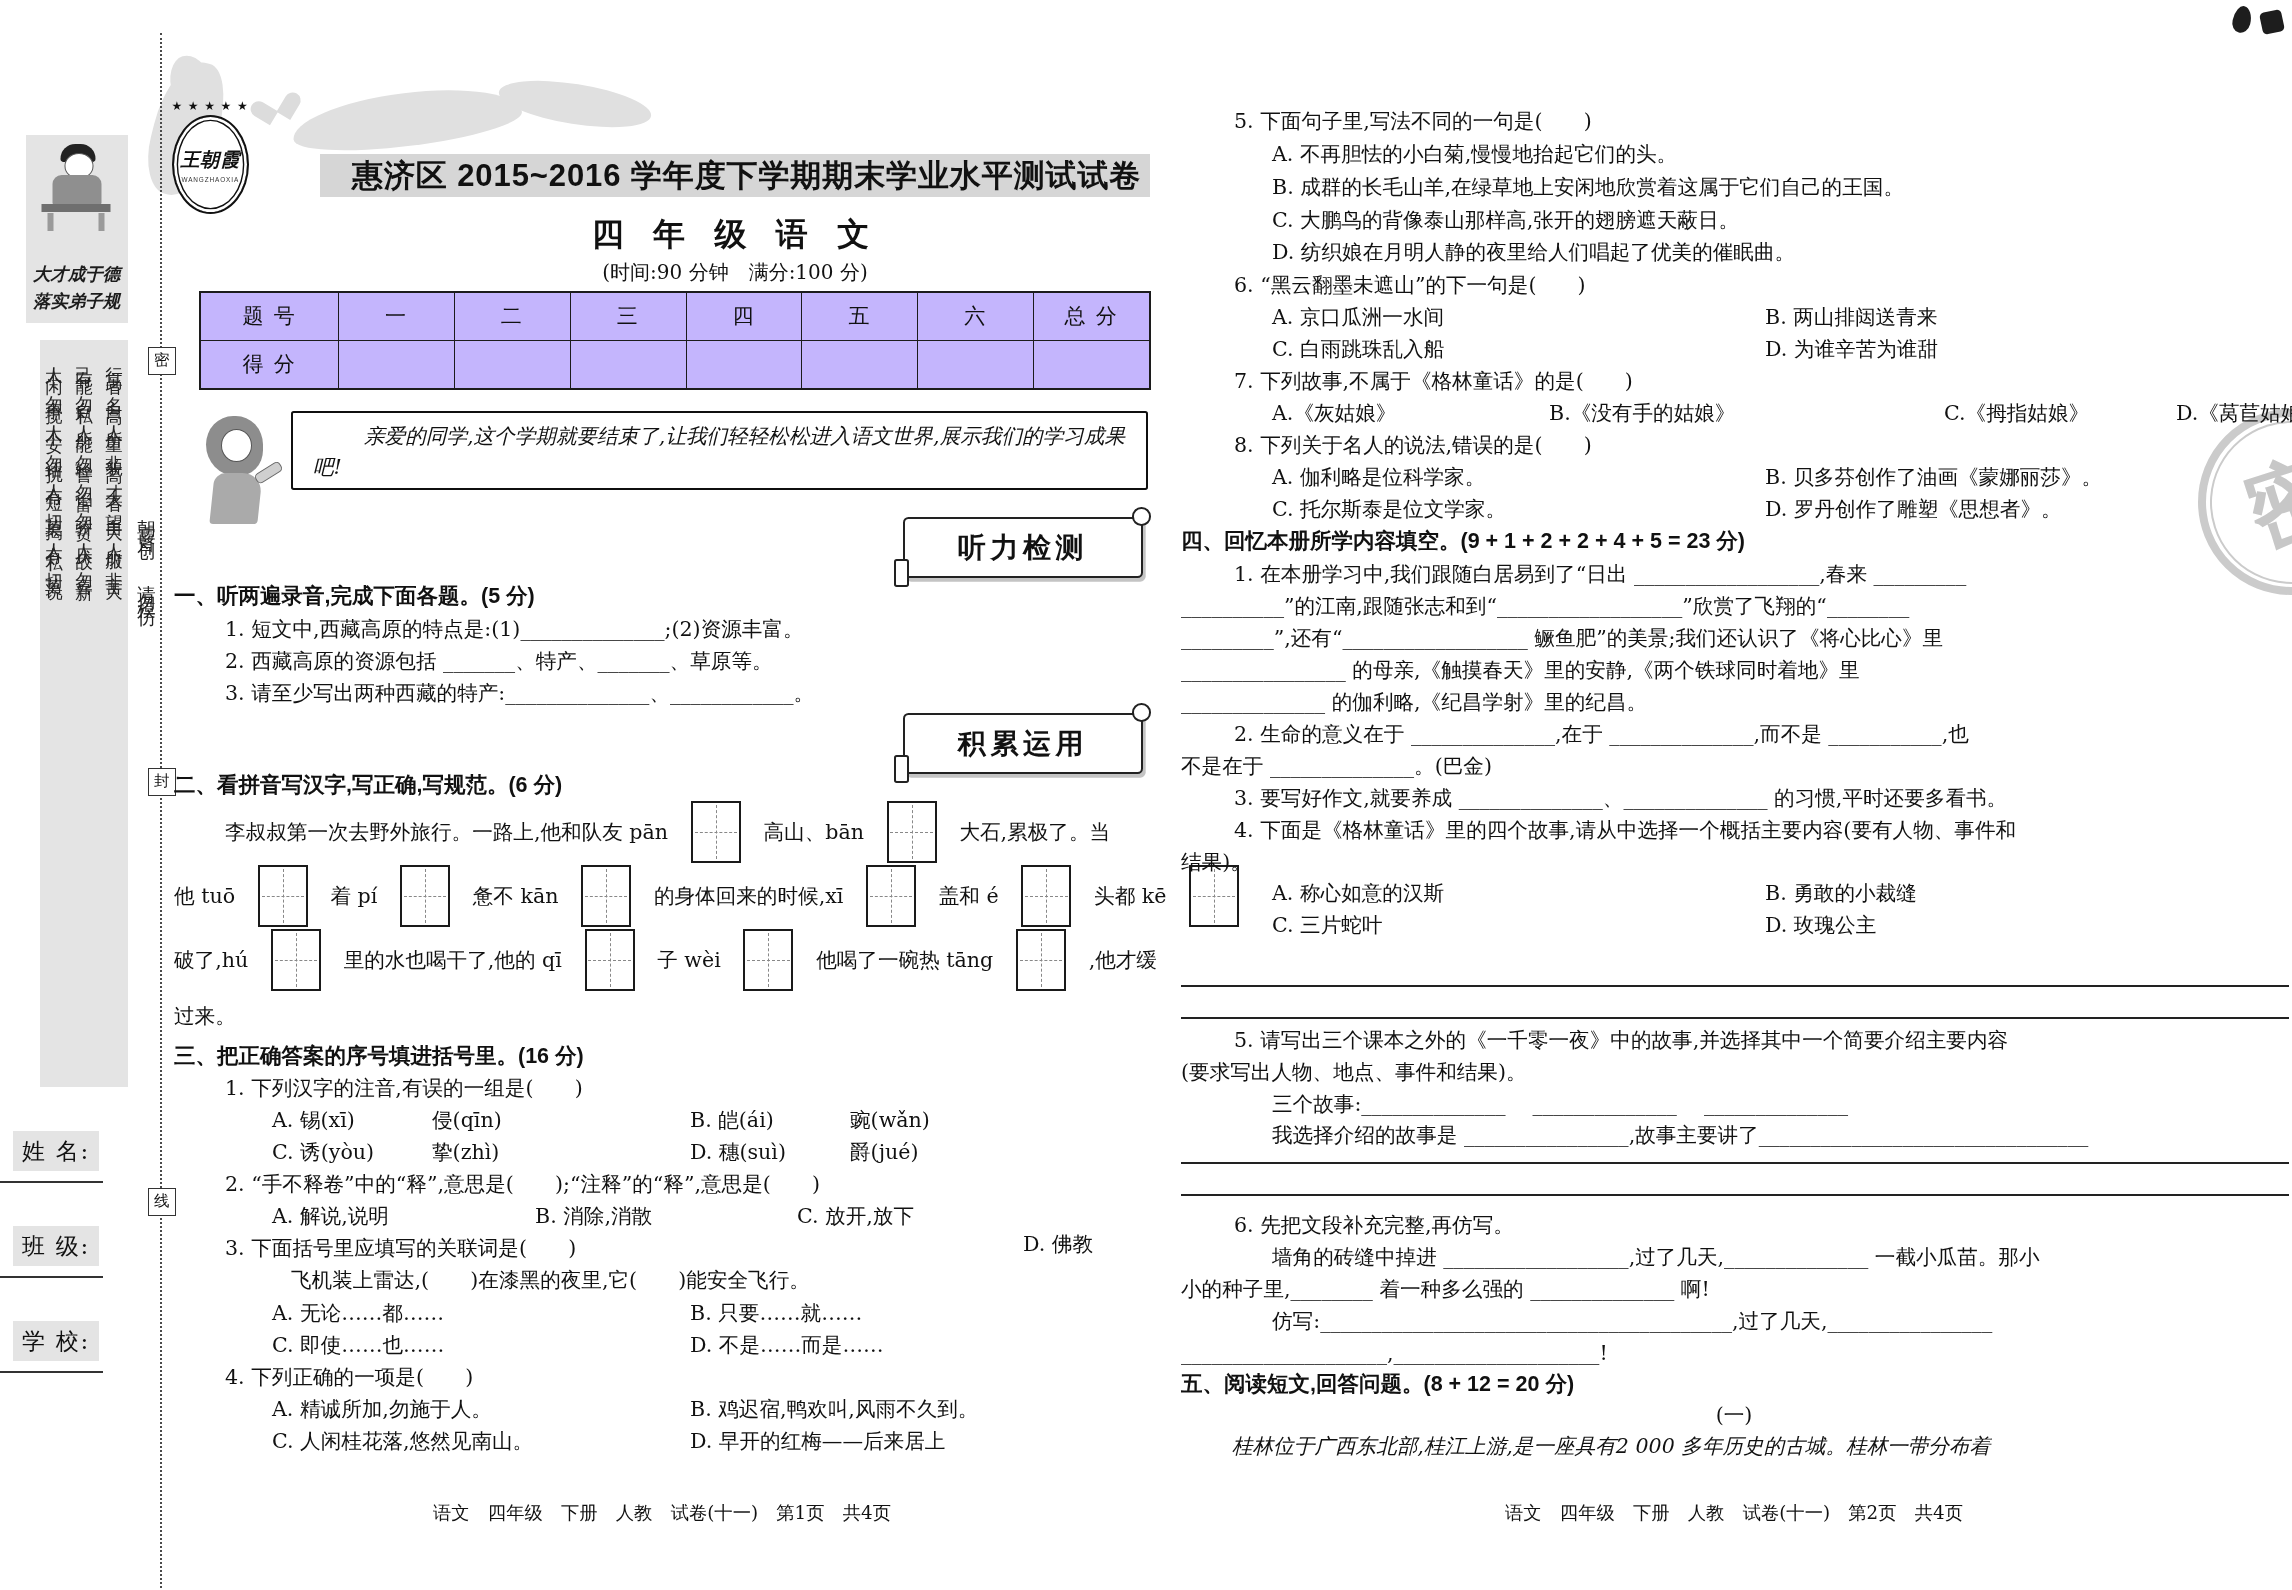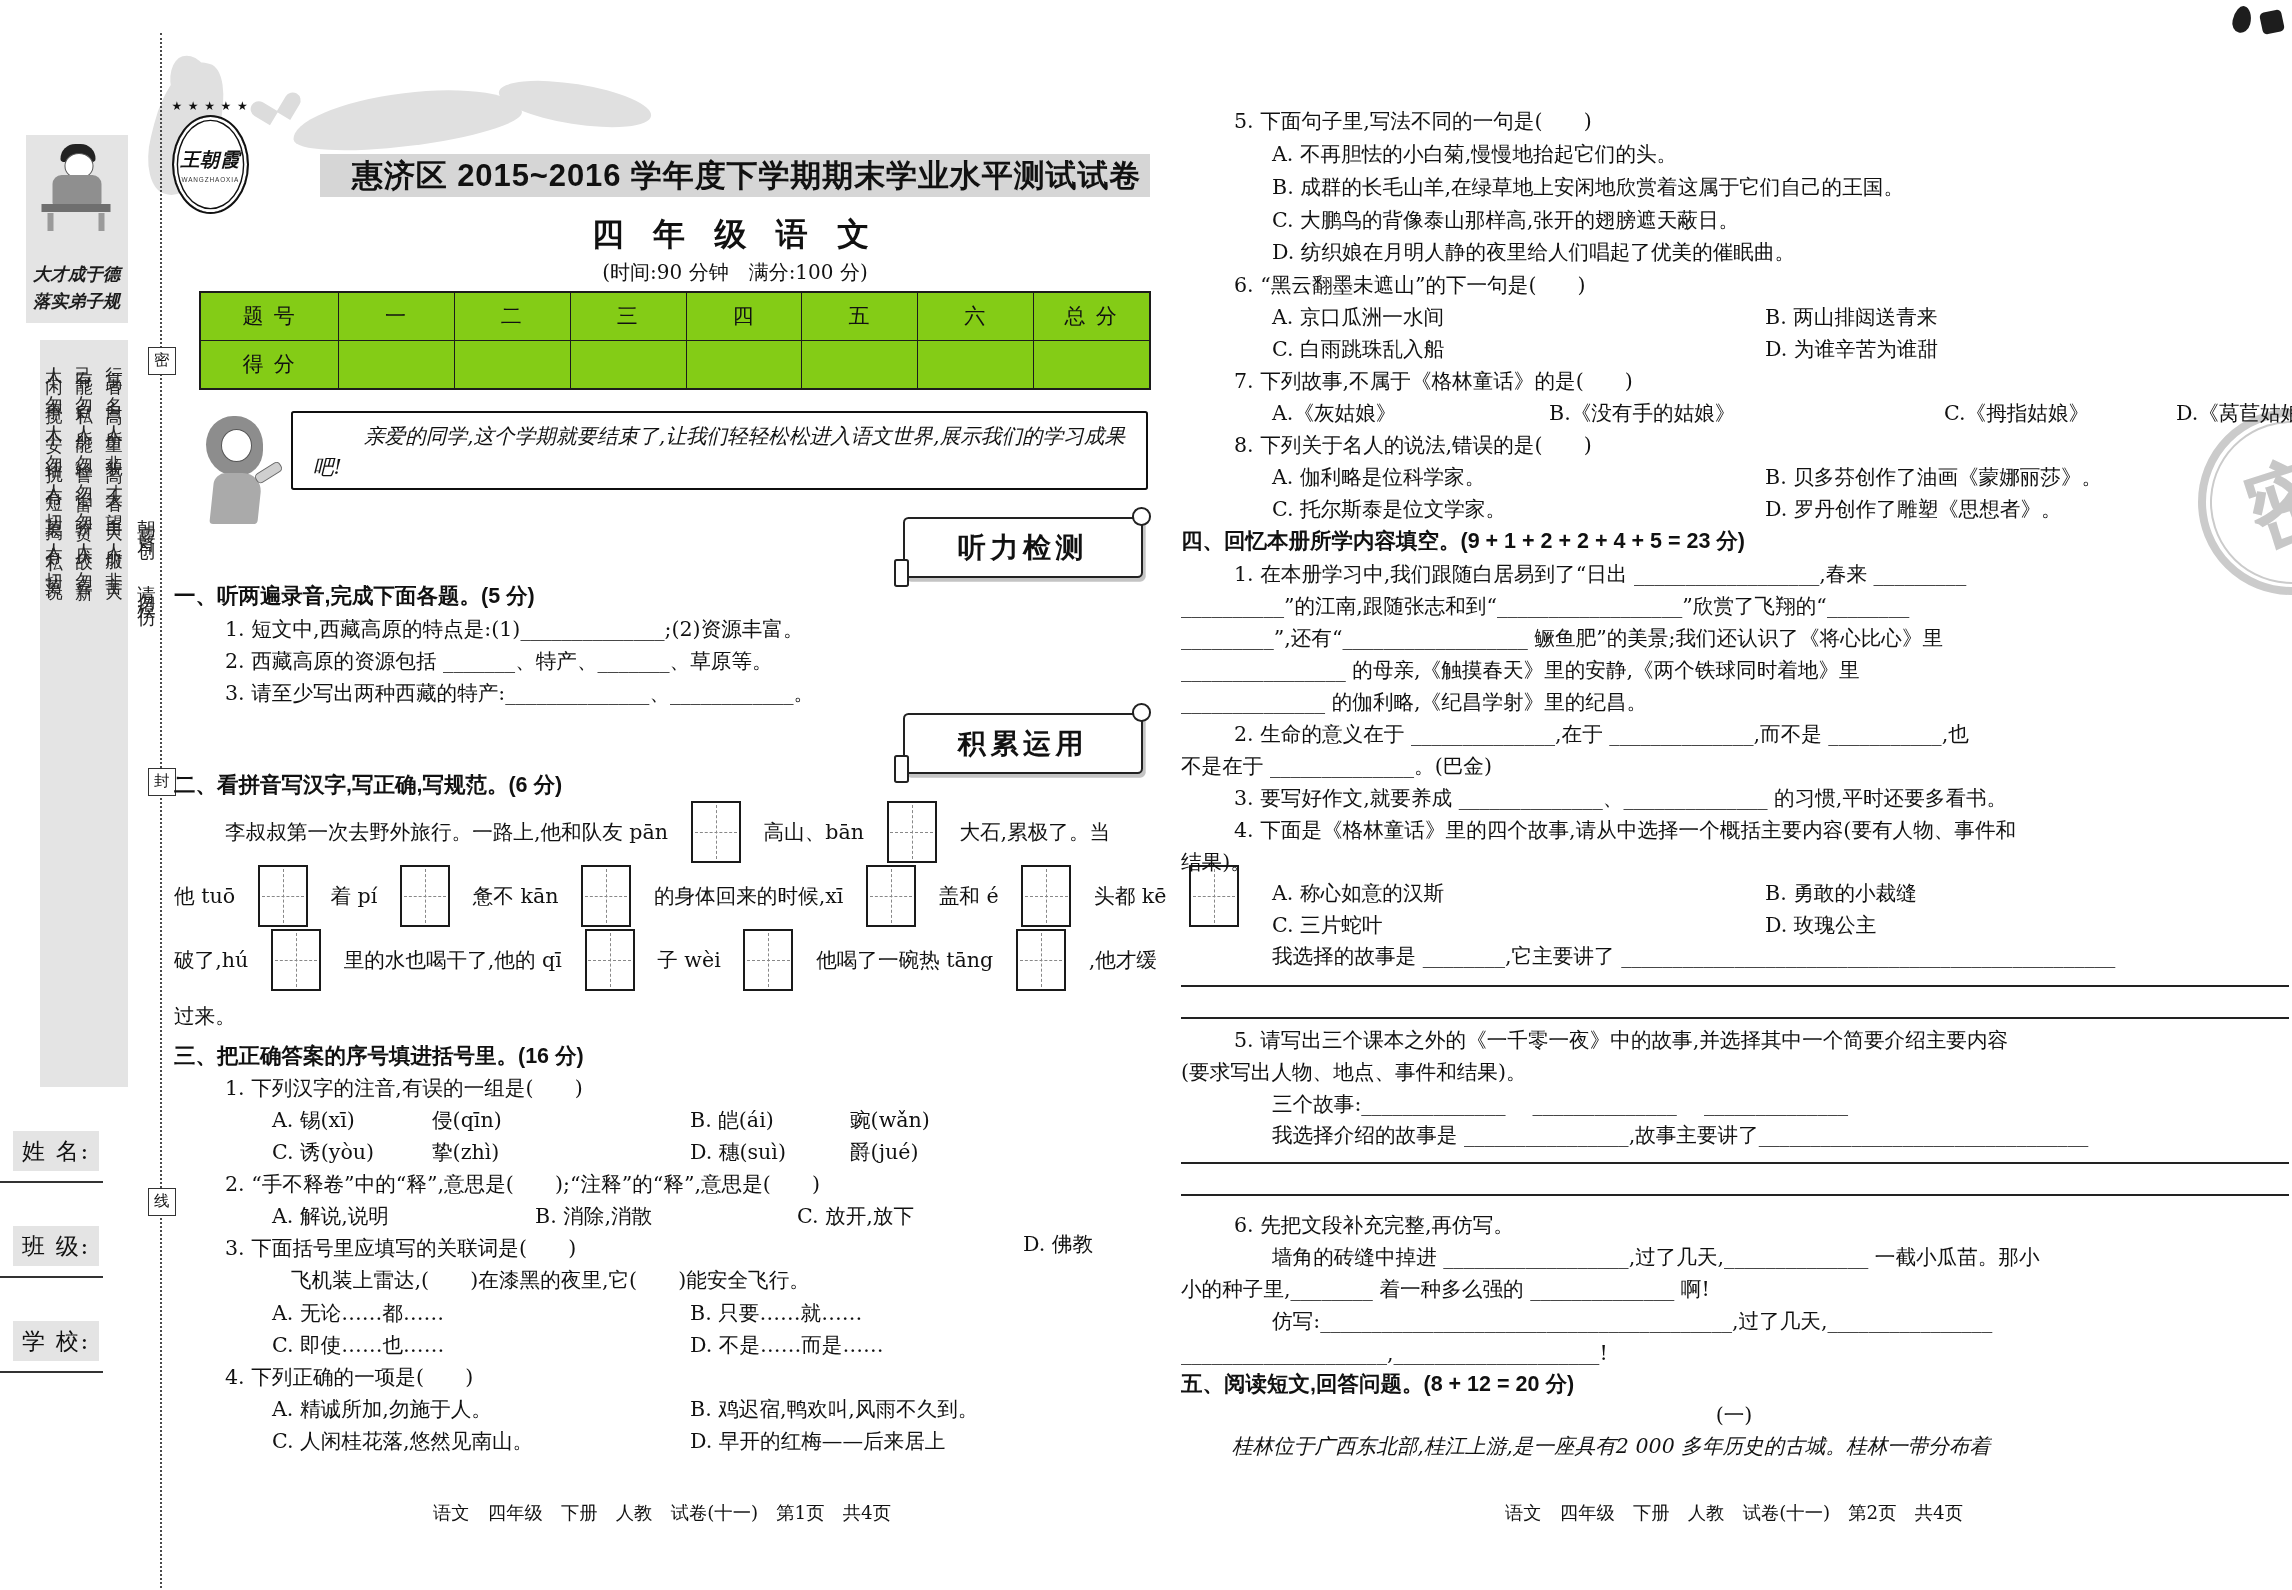--- a/index.html
+++ b/index.html
@@ -45,21 +45,21 @@
               display:flex;flex-direction:column;align-items:center;justify-content:center;}
   .logo .nm{font-weight:bold;font-size:19px;letter-spacing:0.9px;font-style:italic;}
   .logo .ring{font-size:6.4px;letter-spacing:0.9px;color:#333;margin-top:3.7px;font-family:"Liberation Sans",sans-serif;}
   
   .titlebar{position:absolute;left:320px;top:154px;width:830px;height:43px;background:#d6d6d6;z-index:1;
             font-family:"Liberation Sans","DejaVu Sans",sans-serif;font-weight:bold;font-size:31px;line-height:43px;
             padding-left:32px;box-sizing:border-box;letter-spacing:0.9px;white-space:nowrap;}
   .subject{position:absolute;left:320px;top:213px;width:830px;text-align:center;font-size:32px;font-weight:bold;letter-spacing:9.1px;z-index:2;}
   .meta{position:absolute;left:320px;top:259px;width:830px;text-align:center;font-size:20px;z-index:2;}
   
-  .score{position:absolute;left:199px;top:291px;width:948px;border:2.3px solid #1c1c1c;z-index:2;background:#84cc16;
+  .score{position:absolute;left:199px;top:291px;width:948px;border:2.3px solid #1c1c1c;z-index:2;background:#c4b5fd;
          display:grid;grid-template-columns:137px repeat(7,1fr);}
   .score div{border-left:1.4px solid #1c1c1c;border-top:1.4px solid #1c1c1c;height:47px;line-height:47px;
              text-align:center;font-size:21px;letter-spacing:1.8px;}
   .score div:nth-child(-n+8){border-top:none;}
   .score div:nth-child(8n+1){border-left:none;}
   
   .teacher{position:absolute;left:199px;top:416px;width:95px;height:130px;z-index:2;}
   .teacher .hair{position:absolute;left:7.3px;top:0;width:57px;height:60px;background:#8d8d8d;border-radius:50% 50% 45% 55%;}
   .teacher .face{position:absolute;left:22px;top:12.8px;width:29px;height:31px;background:#fff;border:1.8px solid #555;border-radius:50%;}
   .teacher .body{position:absolute;left:12.8px;top:57px;width:48px;height:51px;background:#aaa;border-radius:11px 20px 3.7px 3.7px;transform:skewX(-6deg);}
@@ -311,21 +311,20 @@
   <div class="t" style="left:1181px;top:689px;">______________ 的伽利略,《纪昌学射》里的纪昌。</div>
   <div class="t" style="left:1234px;top:721px;">2. 生命的意义在于 ______________,在于 ______________,而不是 ___________,也</div>
   <div class="t" style="left:1181px;top:753px;">不是在于 ______________。(巴金)</div>
   <div class="t" style="left:1234px;top:785px;">3. 要写好作文,就要养成 ______________、______________ 的习惯,平时还要多看书。</div>
   <div class="t" style="left:1234px;top:817px;">4. 下面是《格林童话》里的四个故事,请从中选择一个概括主要内容(要有人物、事件和</div>
   <div class="t" style="left:1181px;top:849px;">结果)。</div>
   <div class="t" style="left:1272px;top:880px;">A. 称心如意的汉斯</div>
   <div class="t" style="left:1765px;top:880px;">B. 勇敢的小裁缝</div>
   <div class="t" style="left:1272px;top:912px;">C. 三片蛇叶</div>
   <div class="t" style="left:1765px;top:912px;">D. 玫瑰公主</div>
-  <div class="t" style="left:1272px;top:943px;">我选择的故事是 ________,它主要讲了 ________________________________________________</div>
   <div class="ansline" style="left:1181px;top:985px;"></div>
   <div class="ansline" style="left:1181px;top:1017px;"></div>
   <div class="t" style="left:1234px;top:1027px;">5. 请写出三个课本之外的《一千零一夜》中的故事,并选择其中一个简要介绍主要内容</div>
   <div class="t" style="left:1181px;top:1059px;">(要求写出人物、地点、事件和结果)。</div>
   <div class="t" style="left:1272px;top:1091px;">三个故事:______________　 ______________　 ______________</div>
   <div class="t" style="left:1272px;top:1122px;">我选择介绍的故事是 ________________,故事主要讲了________________________________</div>
   <div class="ansline" style="left:1181px;top:1162px;"></div>
   <div class="ansline" style="left:1181px;top:1194px;"></div>
   <div class="t" style="left:1234px;top:1212px;">6. 先把文段补充完整,再仿写。</div>
   <div class="t" style="left:1272px;top:1244px;">墙角的砖缝中掉进 __________________,过了几天,______________ 一截小瓜苗。那小</div>

